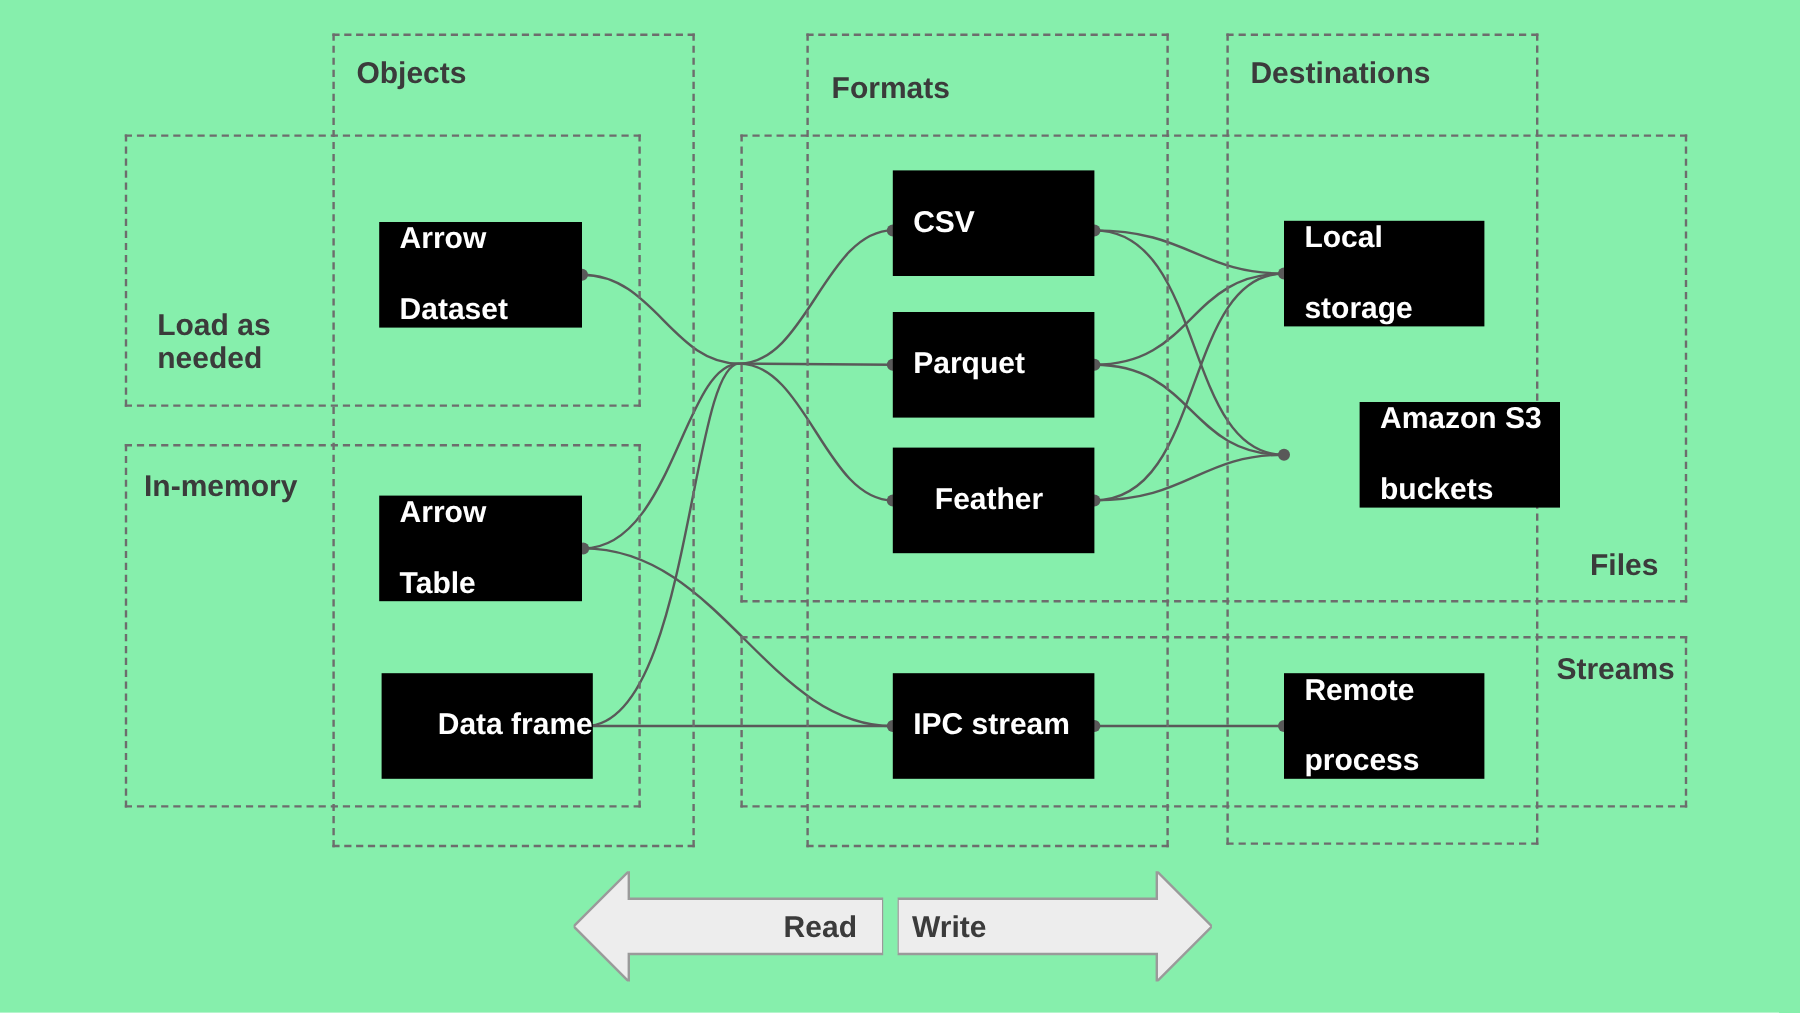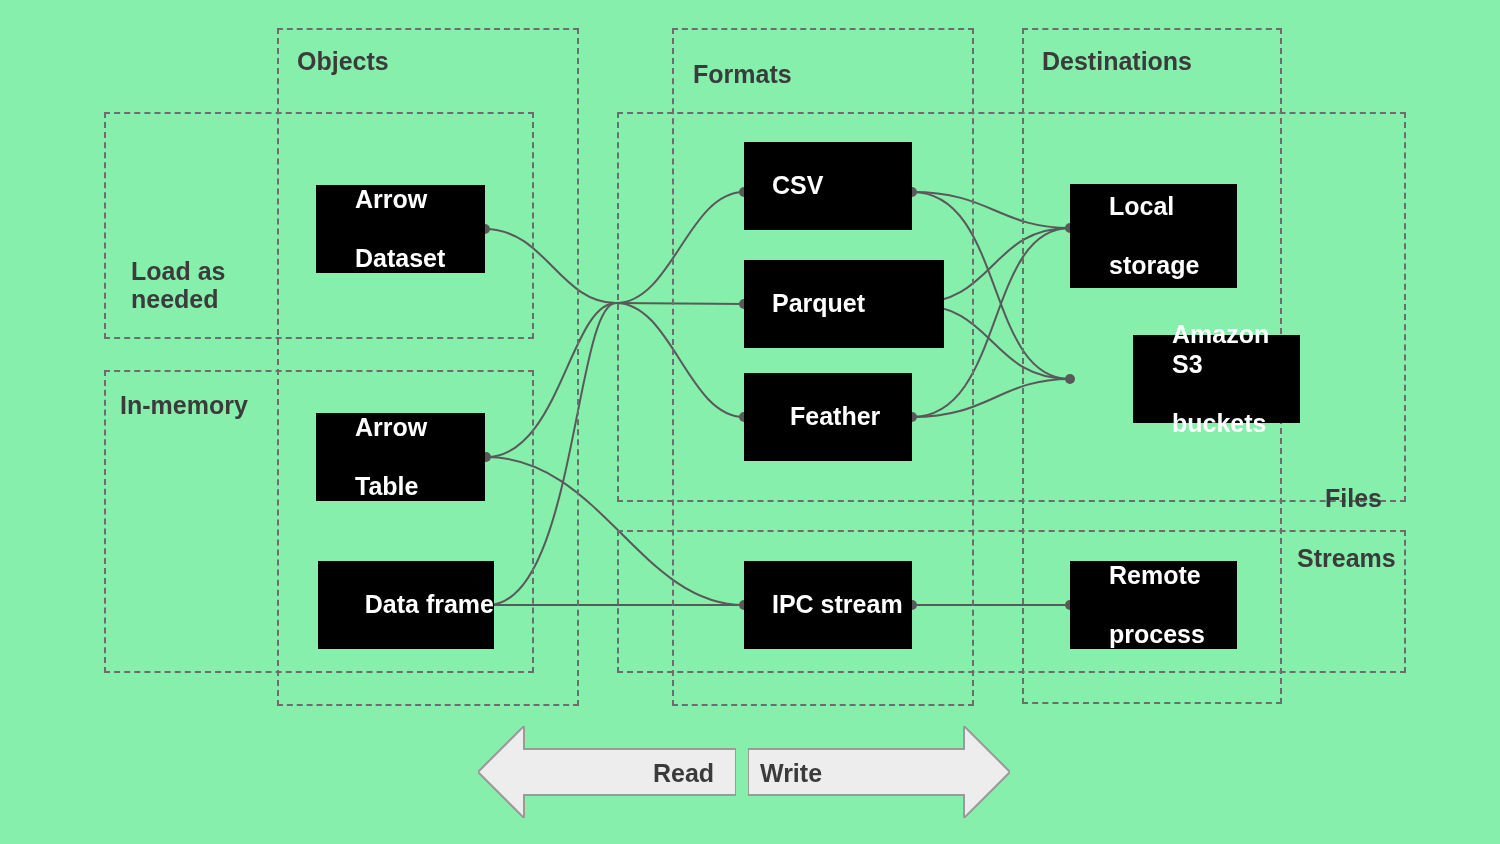--- a/index.html
+++ b/index.html
@@ -3,21 +3,21 @@
 <meta charset="utf-8">
 <style>
   html,body{margin:0;padding:0;background:#ffffff;}
   body{width:1500px;height:844px;font-family:"Liberation Sans","DejaVu Sans",sans-serif;}
   #stage{position:relative;width:1500px;height:844px;overflow:hidden;background:#86efac;font-weight:bold;}
   #wires{position:absolute;left:0;top:0;width:1500px;height:844px;}
   .group-box{position:absolute;border:2px dashed #6d6d6d;box-sizing:border-box;}
   .group-label{position:absolute;color:#3b3b3b;font-size:25px;line-height:1.1;white-space:nowrap;}
   .node{position:absolute;background:#000000;color:#ffffff;box-sizing:border-box;
         display:flex;align-items:center;padding-left:17px;font-size:25px;line-height:1.18;}
-  .node span{display:block;margin-left:11px;}
+  .node span{display:block;}
   .arrow-shape{position:absolute;}
   .arrow-label{position:absolute;color:#3b3b3b;font-size:25px;white-space:nowrap;}
 </style>
 </head>
 <body>
 
 <div id="stage">
 
   <svg id="wires" viewBox="0 0 1500 844" xmlns="http://www.w3.org/2000/svg">
     <g fill="none" stroke="#595959" stroke-width="2">
@@ -66,45 +66,45 @@
   <div class="group-box" style="left:104px;top:370px;width:430px;height:303px;"></div>
   <div class="group-box" style="left:617px;top:112px;width:789px;height:390px;"></div>
   <div class="group-box" style="left:617px;top:530px;width:789px;height:143px;"></div>
 
   <div class="group-label" style="left:297px;top:48px;">Objects</div>
   <div class="group-label" style="left:693px;top:48px;margin-top:13px;">Formats</div>
   <div class="group-label" style="left:1042px;top:48px;">Destinations</div>
   <div class="group-label" style="left:131px;top:258px;white-space:pre;">Load as
 needed</div>
   <div class="group-label" style="left:120px;top:392px;">In-memory</div>
-  <div class="group-label" style="left:1325px;top:458px;margin-top:27px;">Files</div>
+  <div class="group-label" style="left:1325px;top:458px;">Files</div>
   <div class="group-label" style="left:1297px;top:545px;">Streams</div>
 
   <div class="node" style="left:316px;top:185px;width:169px;height:88px;">
     <span><span>Arrow</span><br><span>Dataset</span></span>
   </div>
   <div class="node" style="left:316px;top:413px;width:169px;height:88px;">
     <span><span>Arrow</span><br><span>Table</span></span>
   </div>
   <div class="node" style="left:318px;top:561px;width:176px;height:88px;justify-content:flex-end;">
     <span>Data frame</span>
   </div>
   <div class="node" style="left:744px;top:142px;width:168px;height:88px;">
     <span>CSV</span>
   </div>
-  <div class="node" style="left:744px;top:260px;width:200px;height:88px;text-align:center;">
+  <div class="node" style="left:744px;top:260px;width:168px;height:88px;text-align:center;">
     <span>Parquet</span>
   </div>
   <div class="node" style="left:744px;top:373px;width:168px;height:88px;padding-left:35px;">
     <span>Feather</span>
   </div>
   <div class="node" style="left:744px;top:561px;width:168px;height:88px;">
     <span>IPC stream</span>
   </div>
-  <div class="node" style="left:1070px;top:184px;width:167px;height:104px;">
+  <div class="node" style="left:1070px;top:184px;width:167px;height:88px;">
     <span><span>Local</span><br><span>storage</span></span>
   </div>
   <div class="node" style="left:1133px;top:335px;width:167px;height:88px;">
     <span><span>Amazon S3</span><br><span>buckets</span></span>
   </div>
   <div class="node" style="left:1070px;top:561px;width:167px;height:88px;align-items:flex-end;">
     <span><span>Remote</span><br><span>process</span></span>
   </div>
 
   <svg class="arrow-shape" style="left:478px;top:726px;" width="258" height="92" viewBox="0 0 258 92" xmlns="http://www.w3.org/2000/svg">

